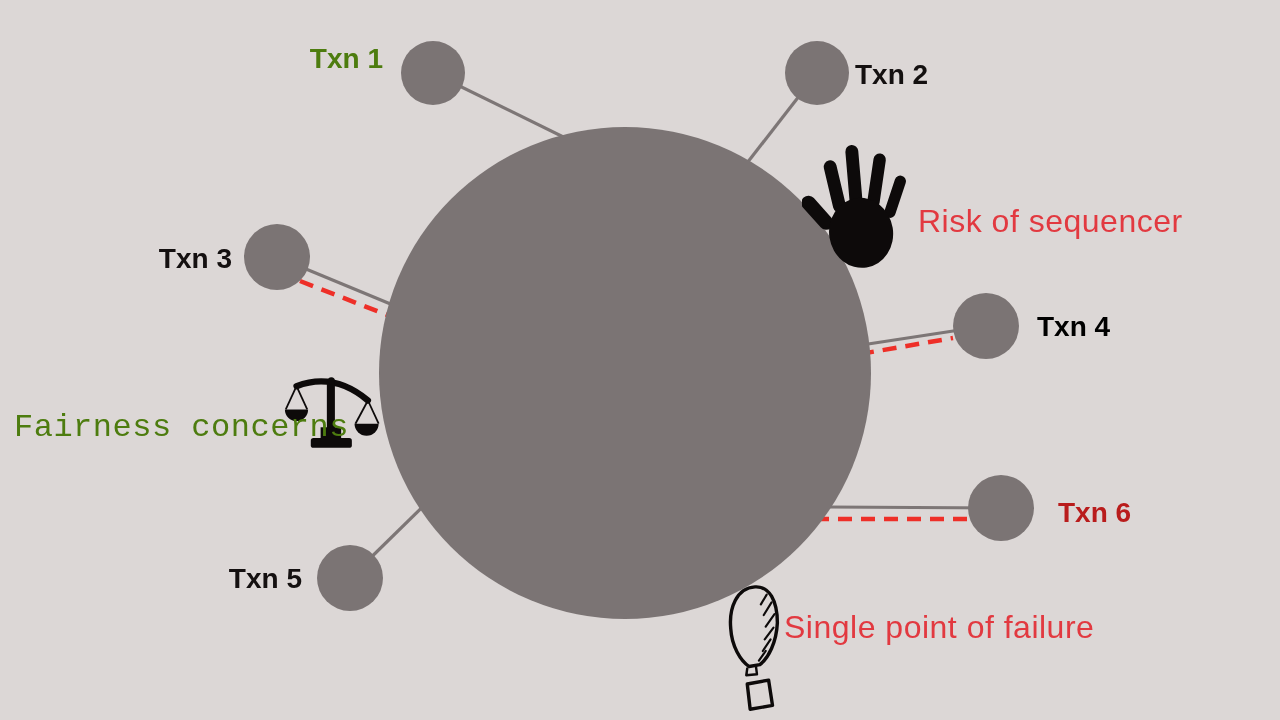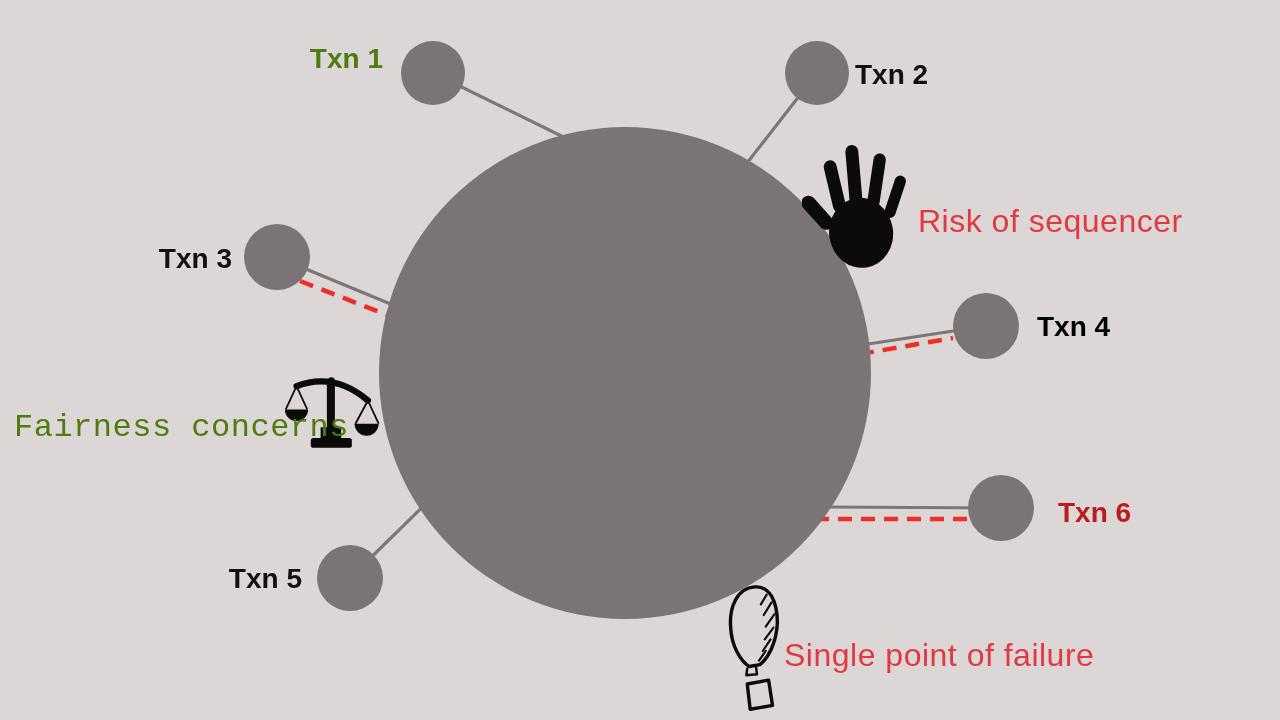--- a/index.html
+++ b/index.html
@@ -72,14 +72,14 @@
   <div class="annot-text" style="left: 14px; top: 409px; color: #4d7c0f; font-family: Liberation Mono, monospace;">Fairness concerns</div>
 
   <svg class="annot-icon" style="left:720px;top:583px;" width="72" height="136" viewBox="0 0 70 140">
     <g stroke="#0d0a0a" stroke-width="3.5" fill="none" stroke-linejoin="round" stroke-linecap="round">
       <path d="M34 4 C 15 5, 7 26, 9 47 C 10 65, 19 80, 28 86 L 39 84 C 48 77, 56 61, 57 41 C 57 19, 49 3, 34 4 Z"></path>
       <path d="M46 12 L 40 22 M51 20 L 43 33 M54 32 L 45 45 M53 46 L 44 58 M50 58 L 42 70 M45 70 L 38 80" stroke-width="2.2"></path>
       <path d="M26 88 L25 95 L36 94 L35 86" stroke-width="2.5"></path>
       <path d="M26 104 L 48 100 L 52 126 L 29 130 Z"></path>
     </g>
   </svg>
-  <div class="annot-text" style="left: 784px; top: 637px; color: rgb(226, 57, 64);">Single point of failure</div>
+  <div class="annot-text" style="left: 784px; top: 609px; color: rgb(226, 57, 64);">Single point of failure</div>
 </div>
 
 </body></html>

